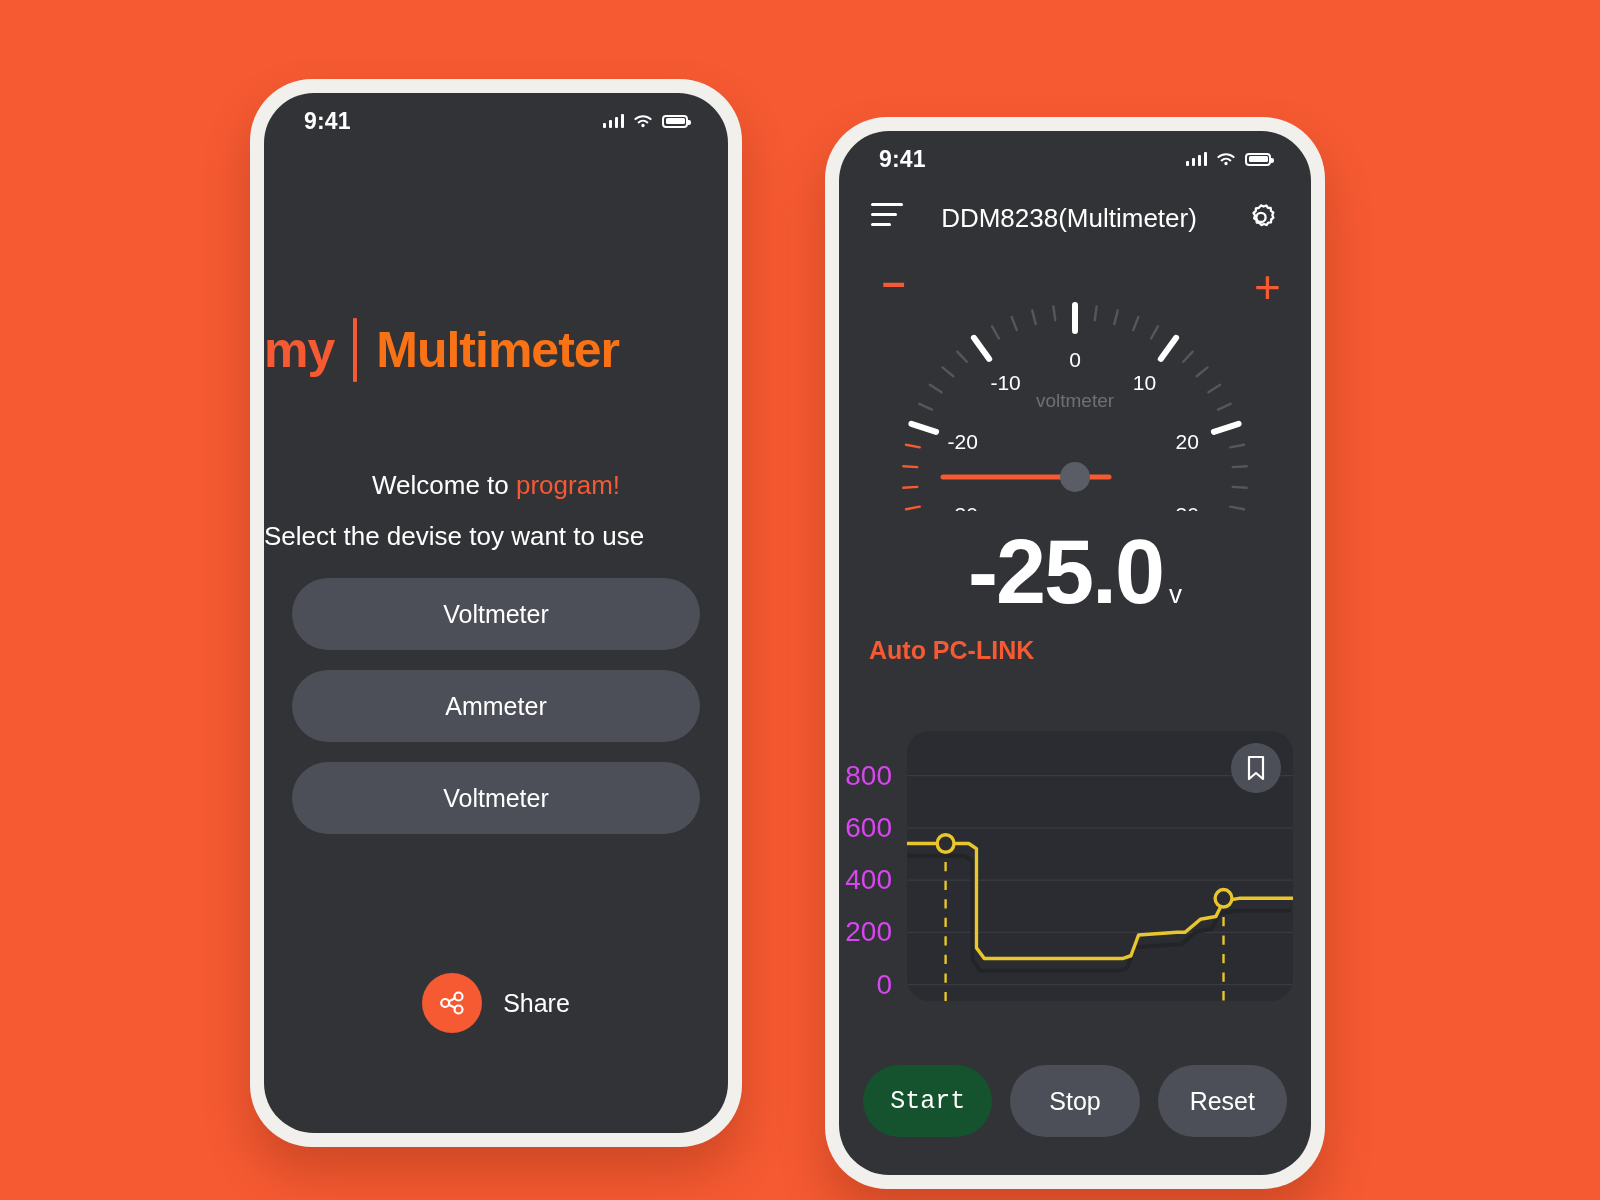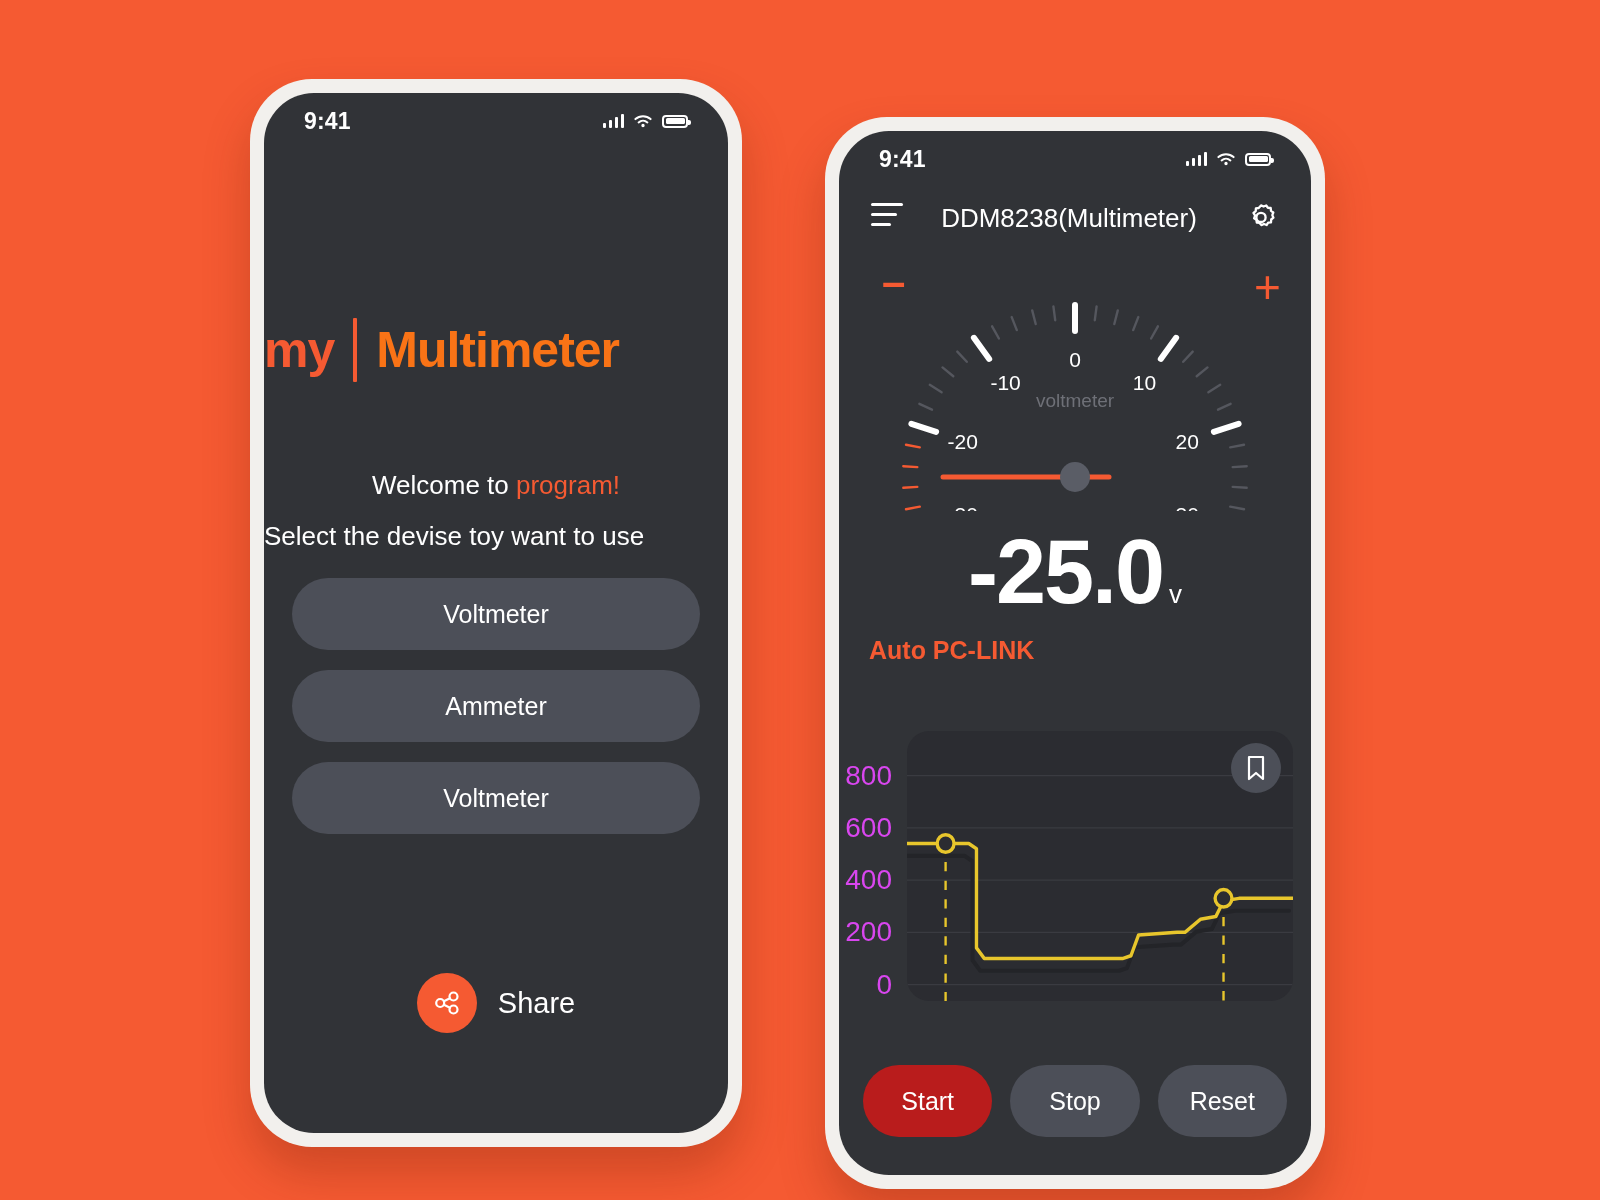--- a/index.html
+++ b/index.html
@@ -103,21 +103,21 @@
   .share-row {
     position: absolute; top: 880px; left: 0; right: 0;
     display: flex; align-items: center; justify-content: center; gap: 21px;
   }
   .share-circle {
     width: 60px; height: 60px; border-radius: 50%;
     background: #F55A32;
     display: flex; align-items: center; justify-content: center;
     cursor: pointer;
   }
-  .share-label { color: #ffffff; font-size: 29px; }
+  .share-label { color: #ffffff; font-size: 25px; }
 
   
   .appbar {
     position: absolute; top: 56px; left: 0; right: 0; height: 62px;
     display: flex; align-items: center; padding: 0 32px;
     box-sizing: border-box;
   }
   .hamburger { width: 32px; cursor: pointer; }
   .hamburger i {
     display: block; height: 3px; background: #ffffff;
@@ -189,21 +189,21 @@
   .actions {
     position: absolute; bottom: 38px; left: 24px; right: 24px;
     display: flex; gap: 18px;
   }
   .action-btn {
     flex: 1; height: 72px; border-radius: 36px;
     background: #4C4F58; color: #ffffff; font-size: 25px;
     display: flex; align-items: center; justify-content: center;
     border: none; cursor: pointer; font-family: inherit;
   }
-  .action-btn.primary { background: #b91c1c; }
+  .action-btn.primary { background: #14532d; font-family: Liberation Mono, monospace; }
 </style>
 </head>
 <body>
 
 <div class="stage">
 
   <div class="phone phone-left">
     <div class="screen">
 
       <div class="statusbar">

